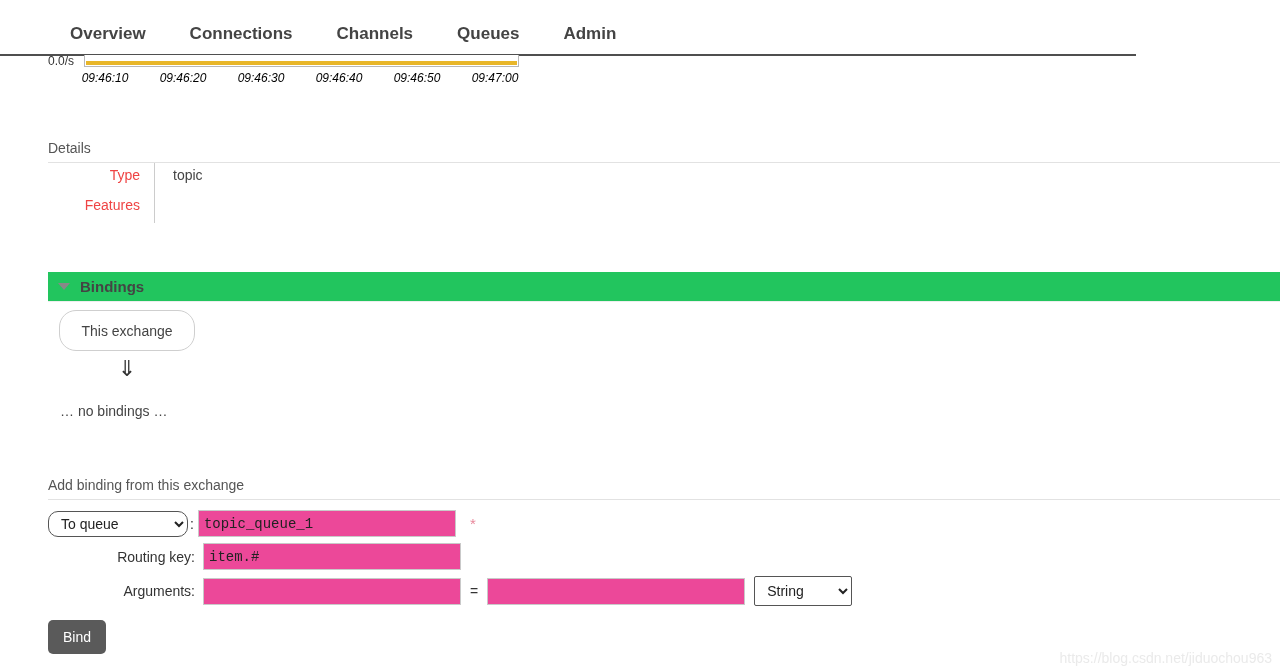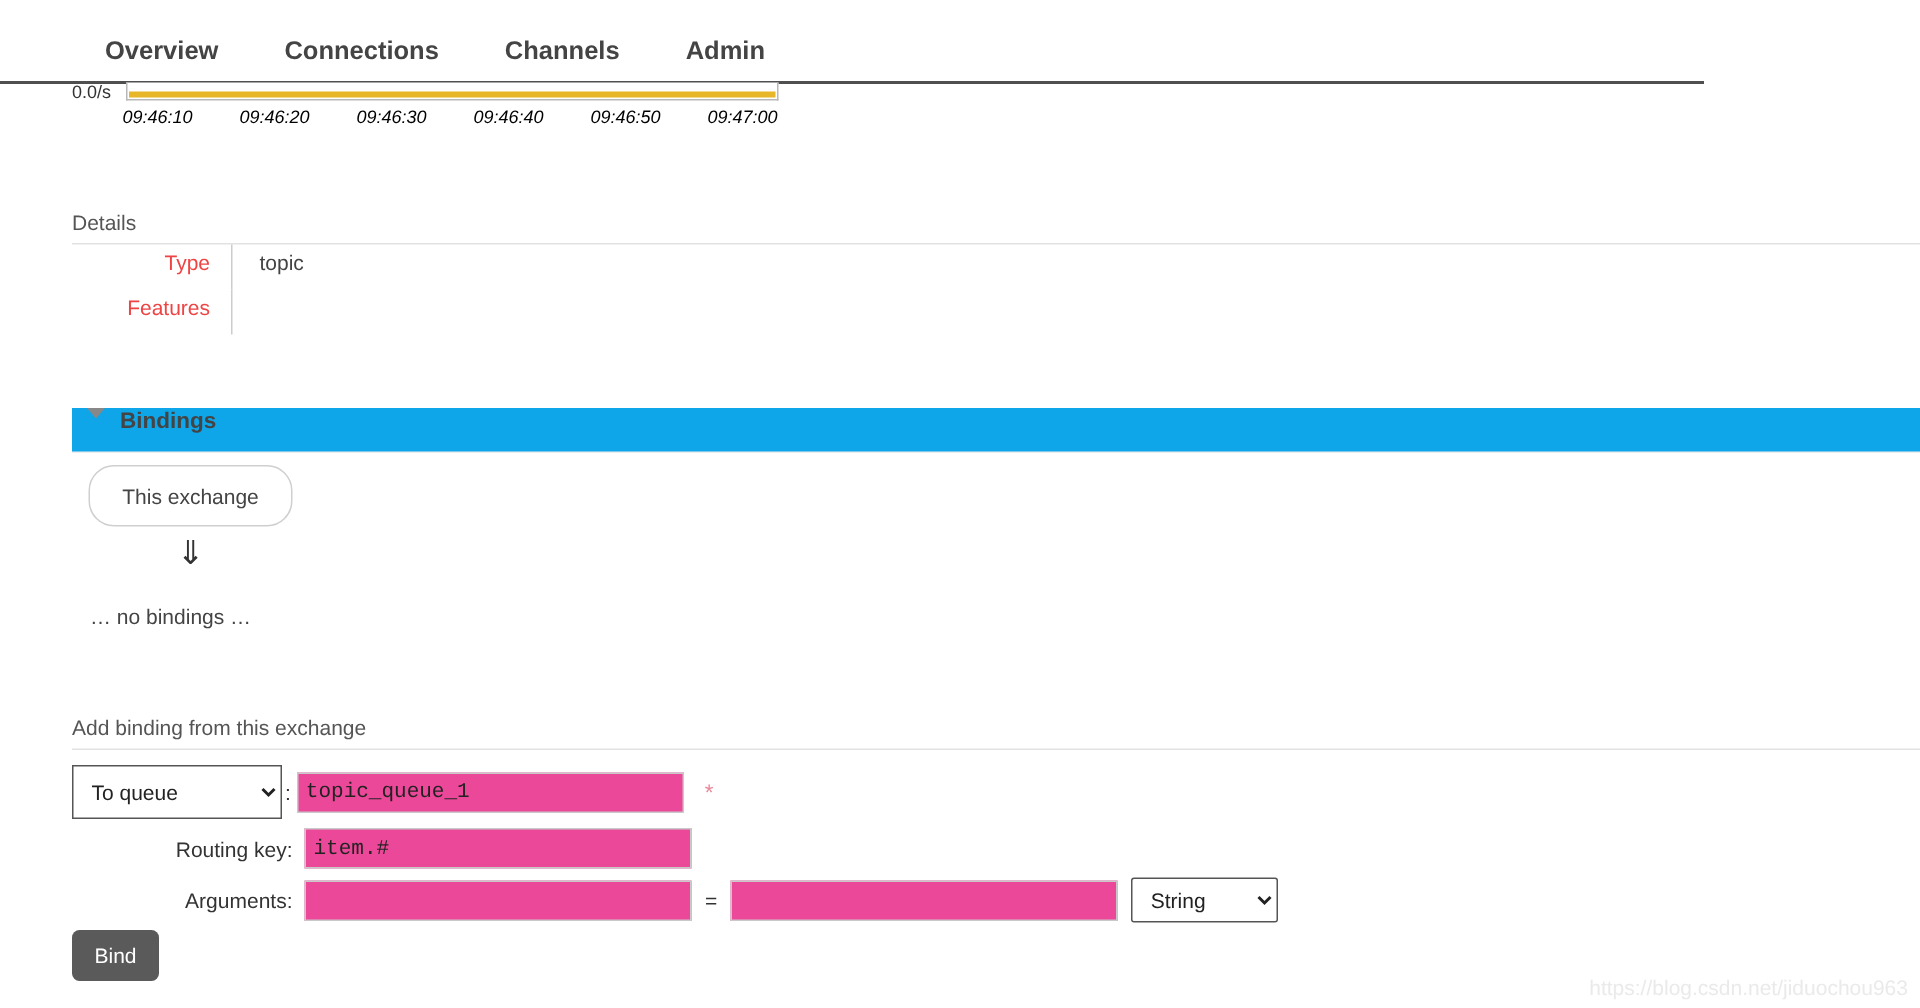--- a/index.html
+++ b/index.html
@@ -152,23 +152,24 @@
     min-width: 260px;
   }
 
   
   #bindings-header {
     position: absolute;
     left: 48px;
     top: 272px;
     width: 1232px;
     height: 30px;
-    background: #0ea5e9;
+    background: #22c55e;
     border-bottom: 1px solid #eeeeee;
     display: flex;
+    align-items: center;
     box-sizing: border-box;
     cursor: pointer;
   }
   #bindings-collapse-icon {
     width: 0;
     height: 0;
     border-left: 6px solid transparent;
     border-right: 6px solid transparent;
     border-top: 7px solid #888888;
     margin-left: 10px;
@@ -230,27 +231,27 @@
     width: 155px;
     text-align: right;
     font-size: 14px;
     color: #333333;
     padding-right: 8px;
     box-sizing: border-box;
     white-space: nowrap;
   }
   #destination-type-select {
     width: 140px;
-    height: 36px;
+    height: 26px;
     font-family: "Liberation Sans", sans-serif;
     font-size: 14px;
     color: #222222;
     background: #ffffff;
     border: 1px solid #555555;
-    border-radius: 0;
+    border-radius: 10px;
     padding-left: 8px;
     box-sizing: border-box;
   }
   .colon-text {
     font-size: 14px;
     color: #333333;
     padding: 0 4px 0 2px;
   }
   .text-field {
     width: 258px;
@@ -313,20 +314,21 @@
   }
 </style>
 </head>
 <body>
 
 <div id="nav-bar">
   <div class="nav-list">
     <div class="nav-tab">Overview</div>
     <div class="nav-tab">Connections</div>
     <div class="nav-tab">Channels</div>
+    <div class="nav-tab">Queues</div>
     <div class="nav-tab">Admin</div>
   </div>
 </div>
 
 <div id="chart-region">
   <div id="chart-axis-label">0.0/s</div>
   <div id="chart-plot">
     <div id="chart-series-line"></div>
   </div>
   <div id="chart-xaxis">

